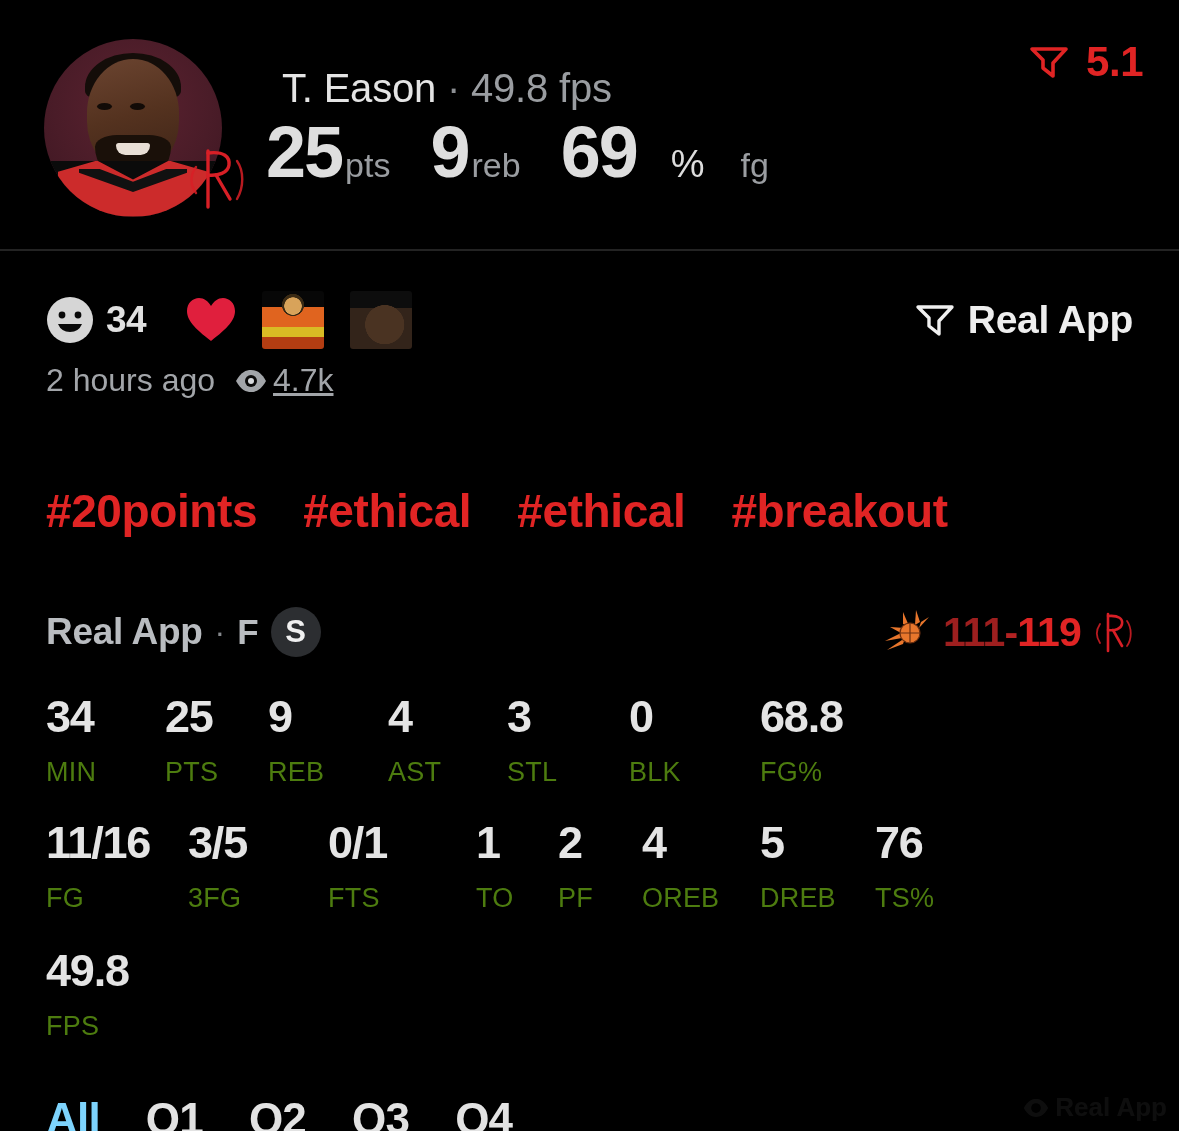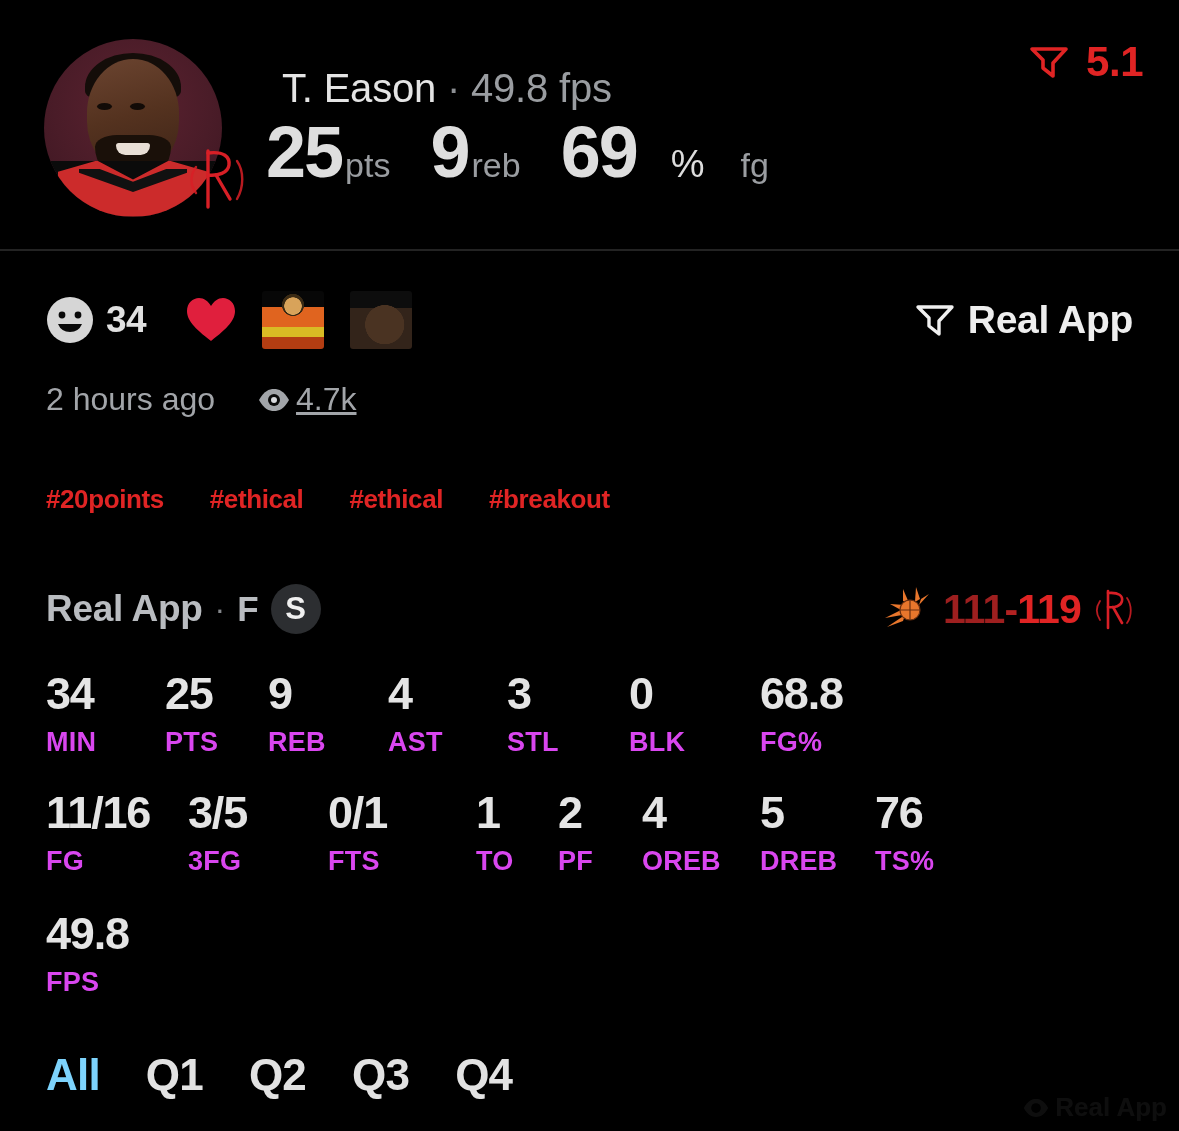--- a/index.html
+++ b/index.html
@@ -227,46 +227,46 @@
       linear-gradient(180deg, #070707 0 28%, #e0641f 28% 62%, #d9bb24 62% 80%, #b33d12 80% 100%);
   }
   .sticker-lbj {
     background:
       radial-gradient(circle at 56% 58%, #4a3322 0 40%, transparent 41%),
       linear-gradient(180deg, #0d0d0d 0 30%, #33241a 30% 100%);
   }
 
   .meta-row {
     display: flex;
-    align-items: flex-end;
+    align-items: flex-start;
     height: 56px;
     color: #a2a5a9;
     font-size: 32px;
-    gap: 25px;
+    gap: 2px;
   }
   .meta-views { display: flex; align-items: center; gap: 6px; margin-left: 18px; text-decoration: underline; }
 
   .brand-right {
     margin-left: auto;
     display: flex;
     align-items: center;
     gap: 13px;
   }
   .brand-right-label {
     font-size: 39px;
     font-weight: bold;
     color: #eeeeee;
     letter-spacing: -0.3px;
   }
 
   .hashtags {
     display: flex;
     gap: 46px;
     margin-top: 66px;
-    font-size: 26px;
+    font-size: 46px;
     font-weight: bold;
     color: #e02424;
     letter-spacing: -0.4px;
   }
 
   .game-row {
     display: flex;
     align-items: center;
     margin-top: 66px;
     height: 56px;
@@ -318,25 +318,24 @@
   .stat-val {
     font-size: 45px;
     font-weight: bold;
     color: #e4e4e4;
     letter-spacing: -1.2px;
     line-height: 1;
   }
   .stat-val.pos { color: #18a361; }
   .stat-lbl {
     font-size: 27px;
-    color: #d946ef;
-    margin-top: 13px;
+    color: #4d7c0f;
+    margin-top: 20px;
     line-height: 1;
     letter-spacing: 0.2px;
-    font-weight: bold;
   }
 
   
   .r1 .c0 { width: 119px; }
   .r1 .c1 { width: 103px; }
   .r1 .c2 { width: 120px; }
   .r1 .c3 { width: 119px; }
   .r1 .c4 { width: 122px; }
   .r1 .c5 { width: 131px; }
   .r1 .c6 { width: 128px; }

